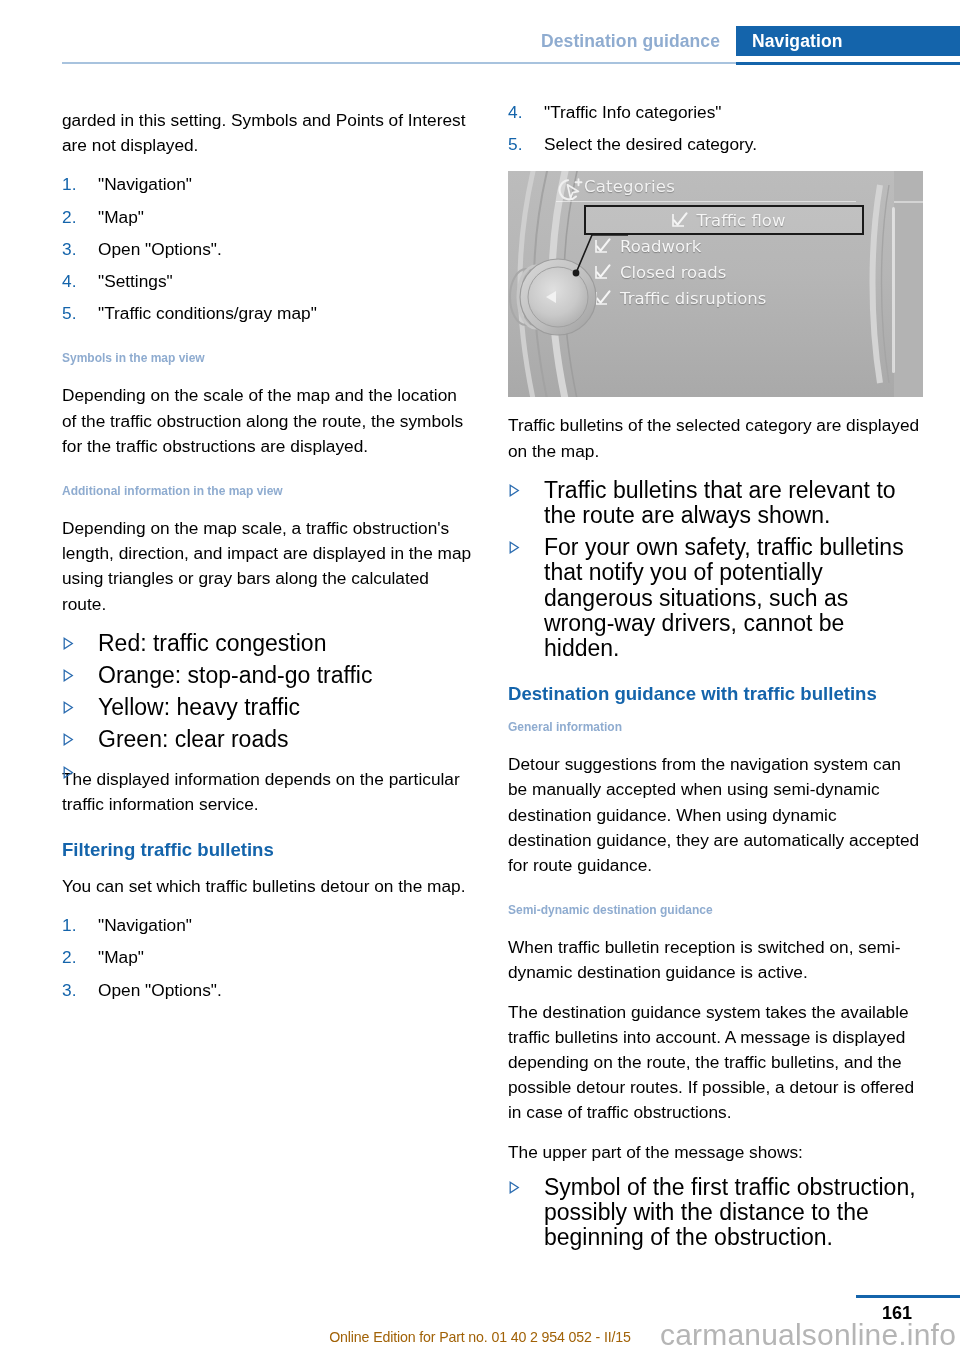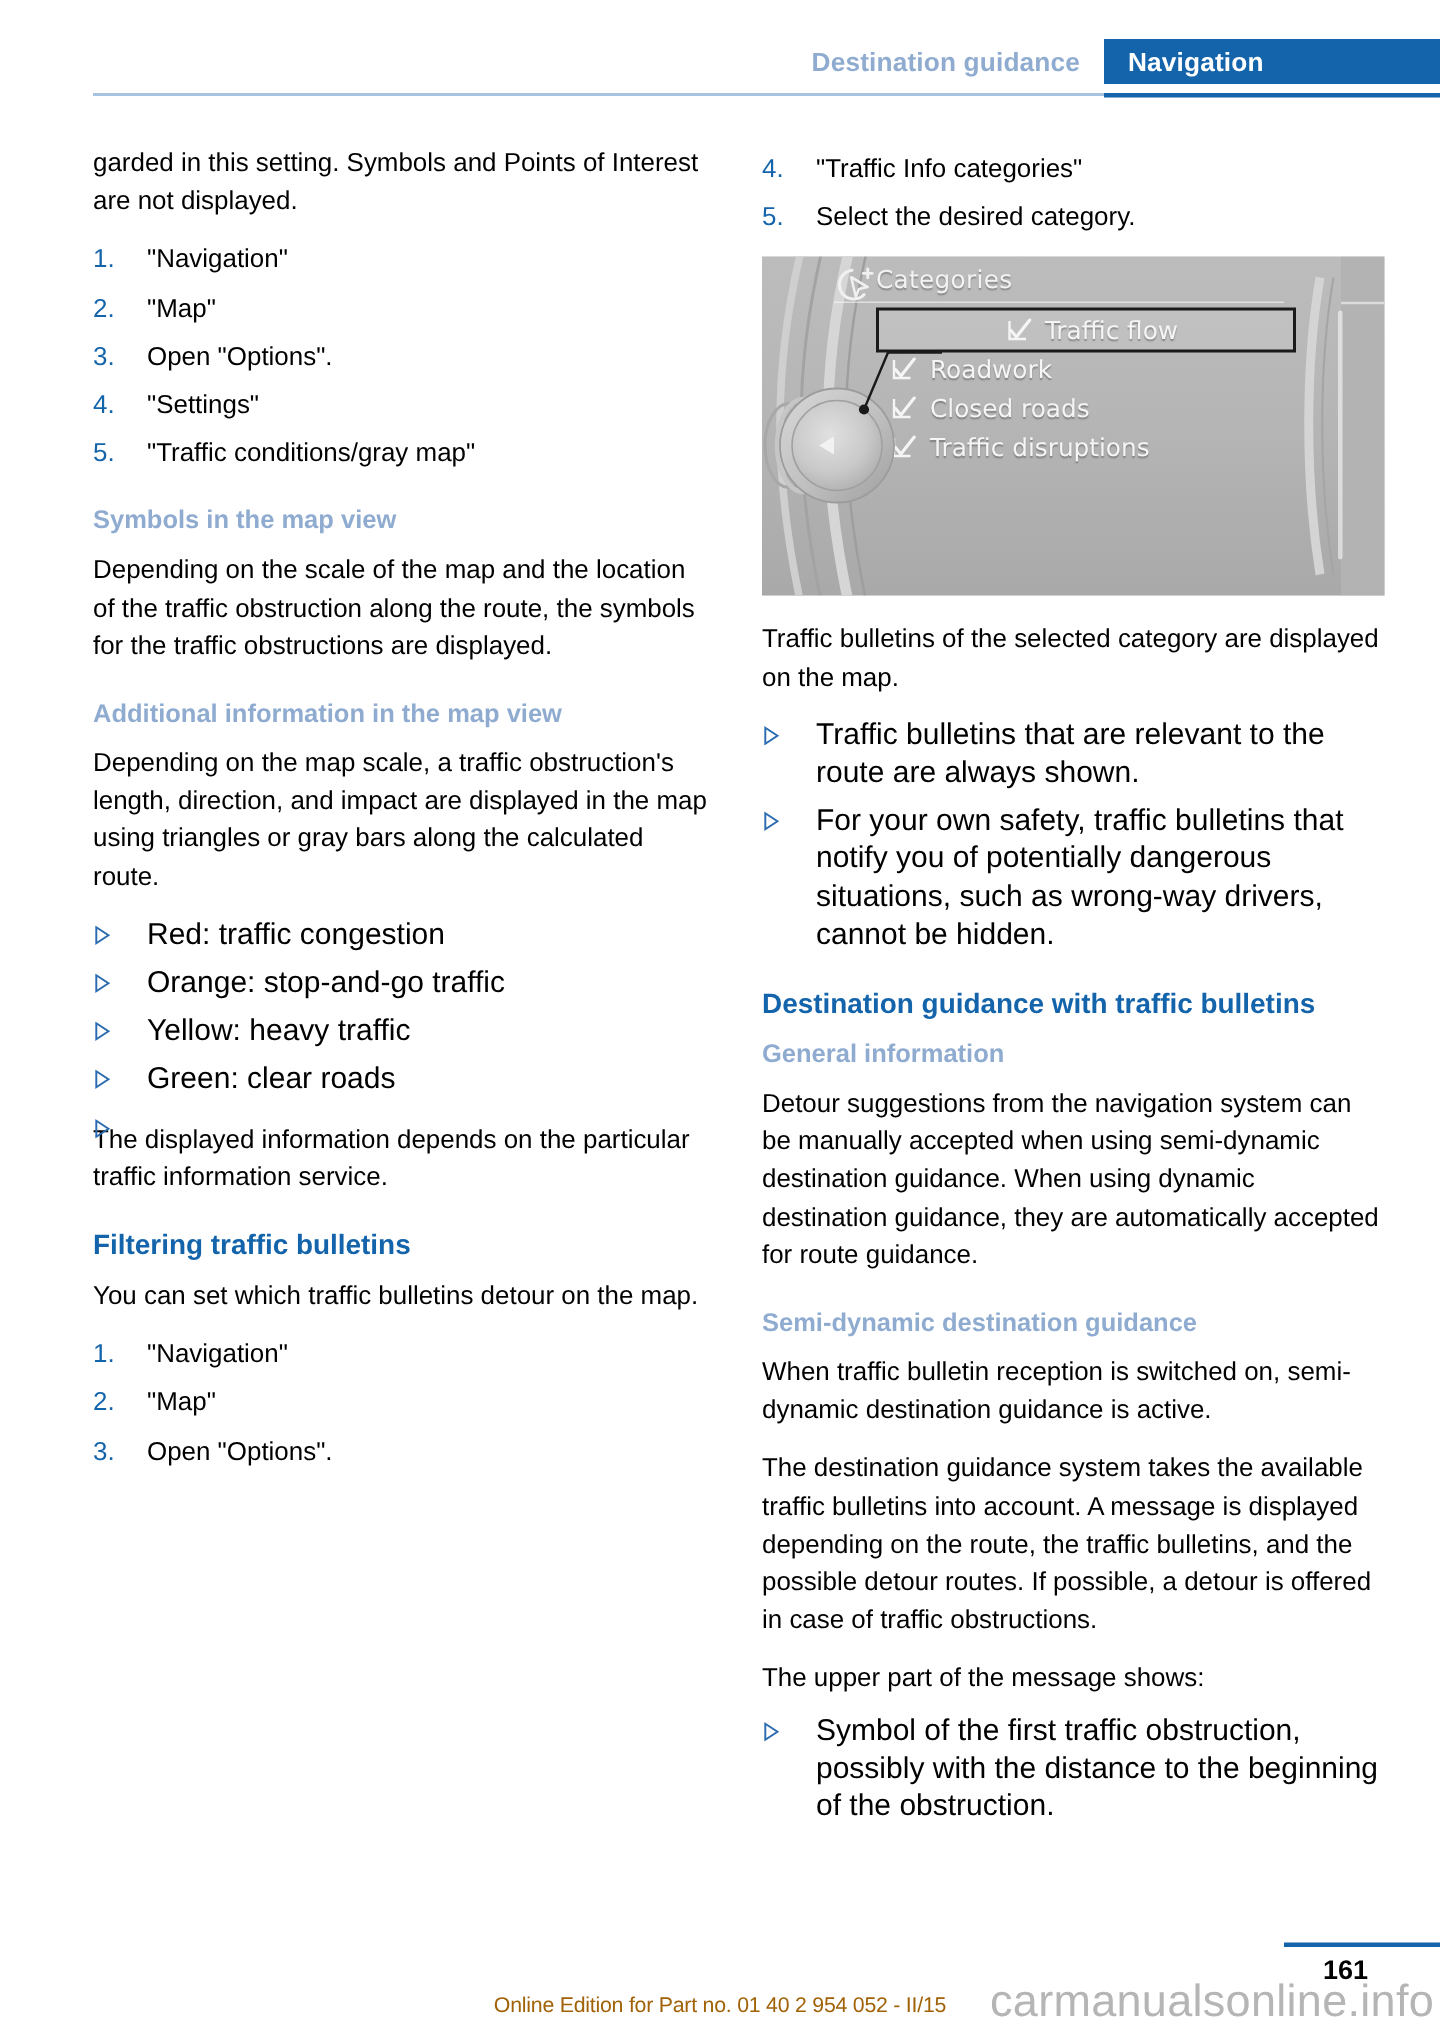--- a/index.html
+++ b/index.html
@@ -64,37 +64,37 @@
   
   .col {
     position: absolute;
     top: 96px;
     width: 412px;
   }
   .col-left  { left: 62px; }
   .col-right { left: 508px; }
 
   p.body {
-    margin: 0 0 14px 0;
+    margin: 12px 0 14px 0;
     font-size: 17.3px;
     line-height: 25.2px;
     color: #000;
   }
   p.body.tight { margin-bottom: 10px; }
 
   h2.head-blue {
     margin: 20px 0 9px 0;
     font-size: 18.6px;
     font-weight: bold;
     color: #1464ab;
     line-height: 25px;
   }
   h3.head-lightblue {
     margin: 20px 0 8px 0;
-    font-size: 17px;
+    font-size: 12px;
     font-weight: bold;
     color: #8facd0;
     line-height: 25px;
   }
   h3.head-lightblue.first { margin-top: 6px; }
 
   
   ol.steps {
     list-style: none;
     margin: 4px 0 14px 0;
@@ -121,21 +121,21 @@
 
   
   ul.tri {
     list-style: none;
     margin: 2px 0 14px 0;
     padding: 0;
   }
   ul.tri > li {
     position: relative;
     padding-left: 36px;
-    font-size: 20px;
+    font-size: 23px;
     line-height: 25.2px;
     margin-bottom: 7px;
   }
   ul.tri > li svg.tri-svg {
     position: absolute;
     left: 1px; top: 6px;
   }
 
   
   .idrive {

